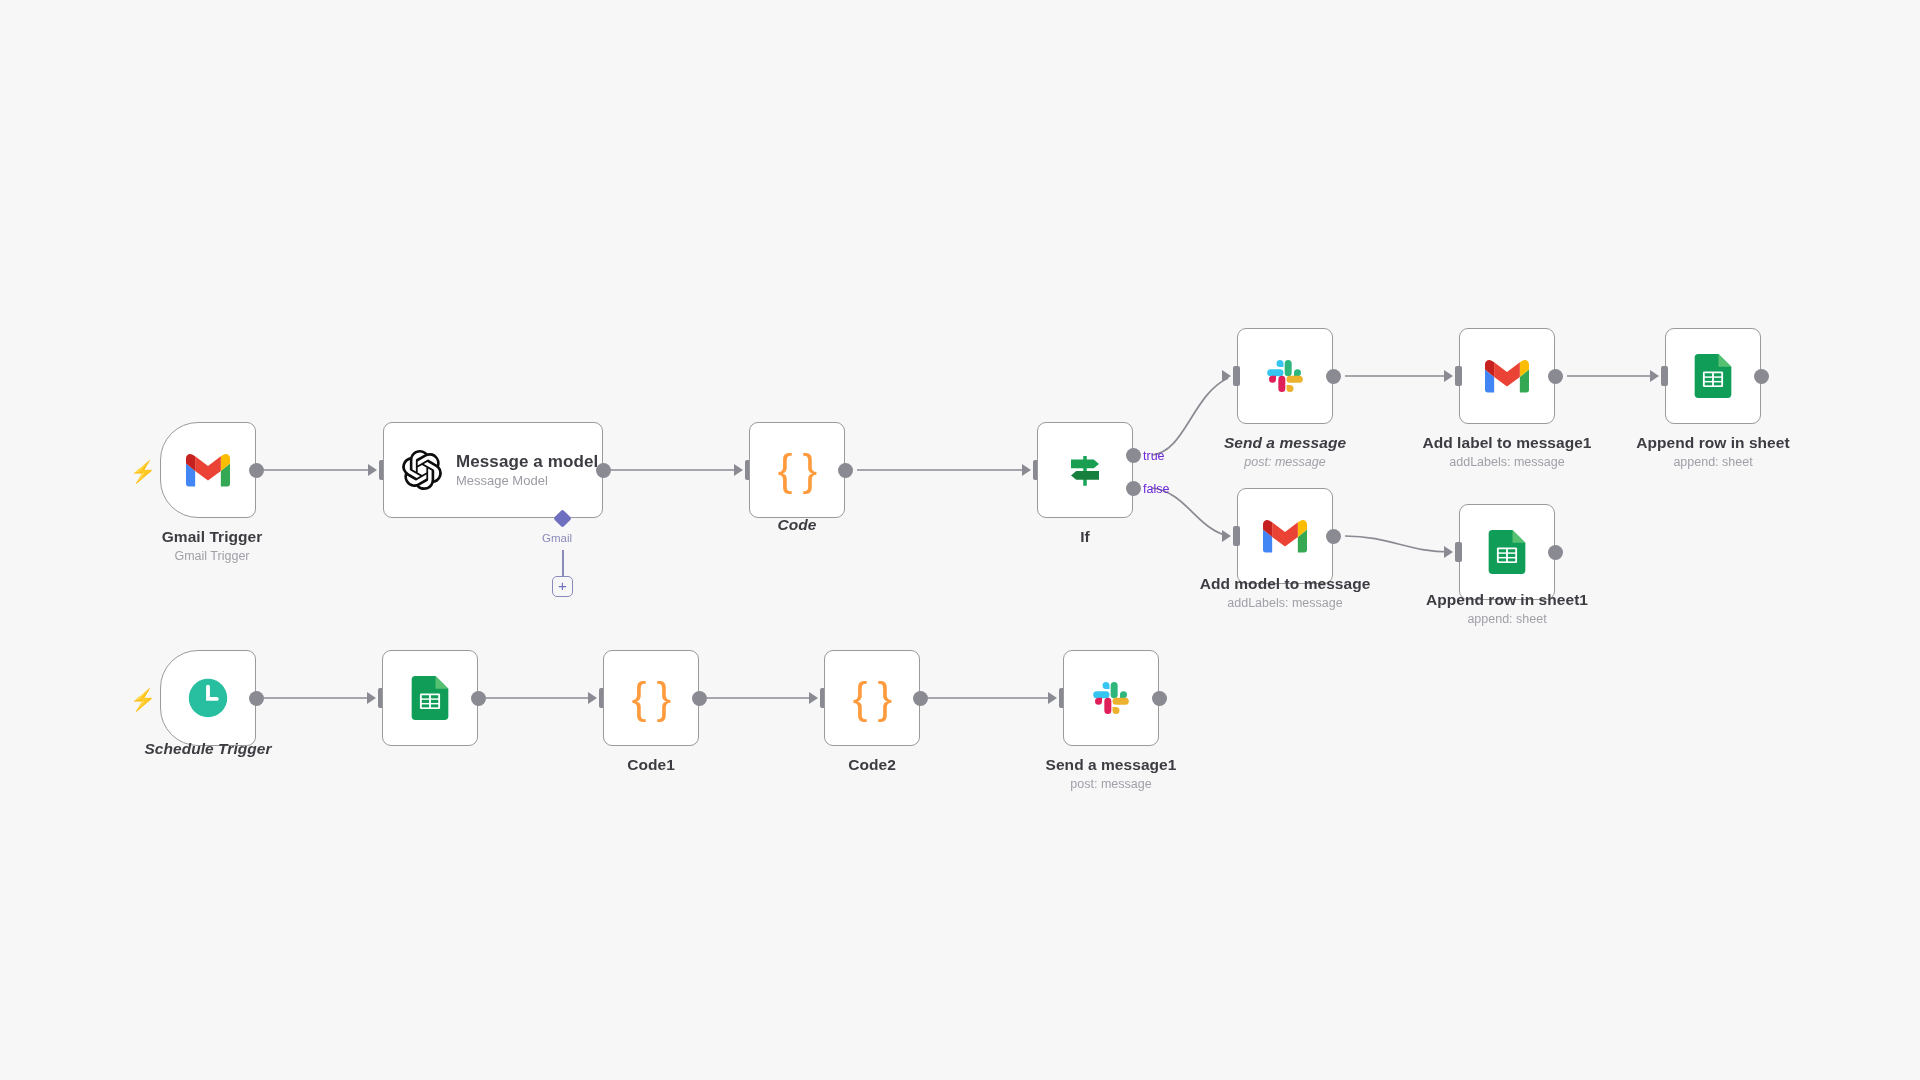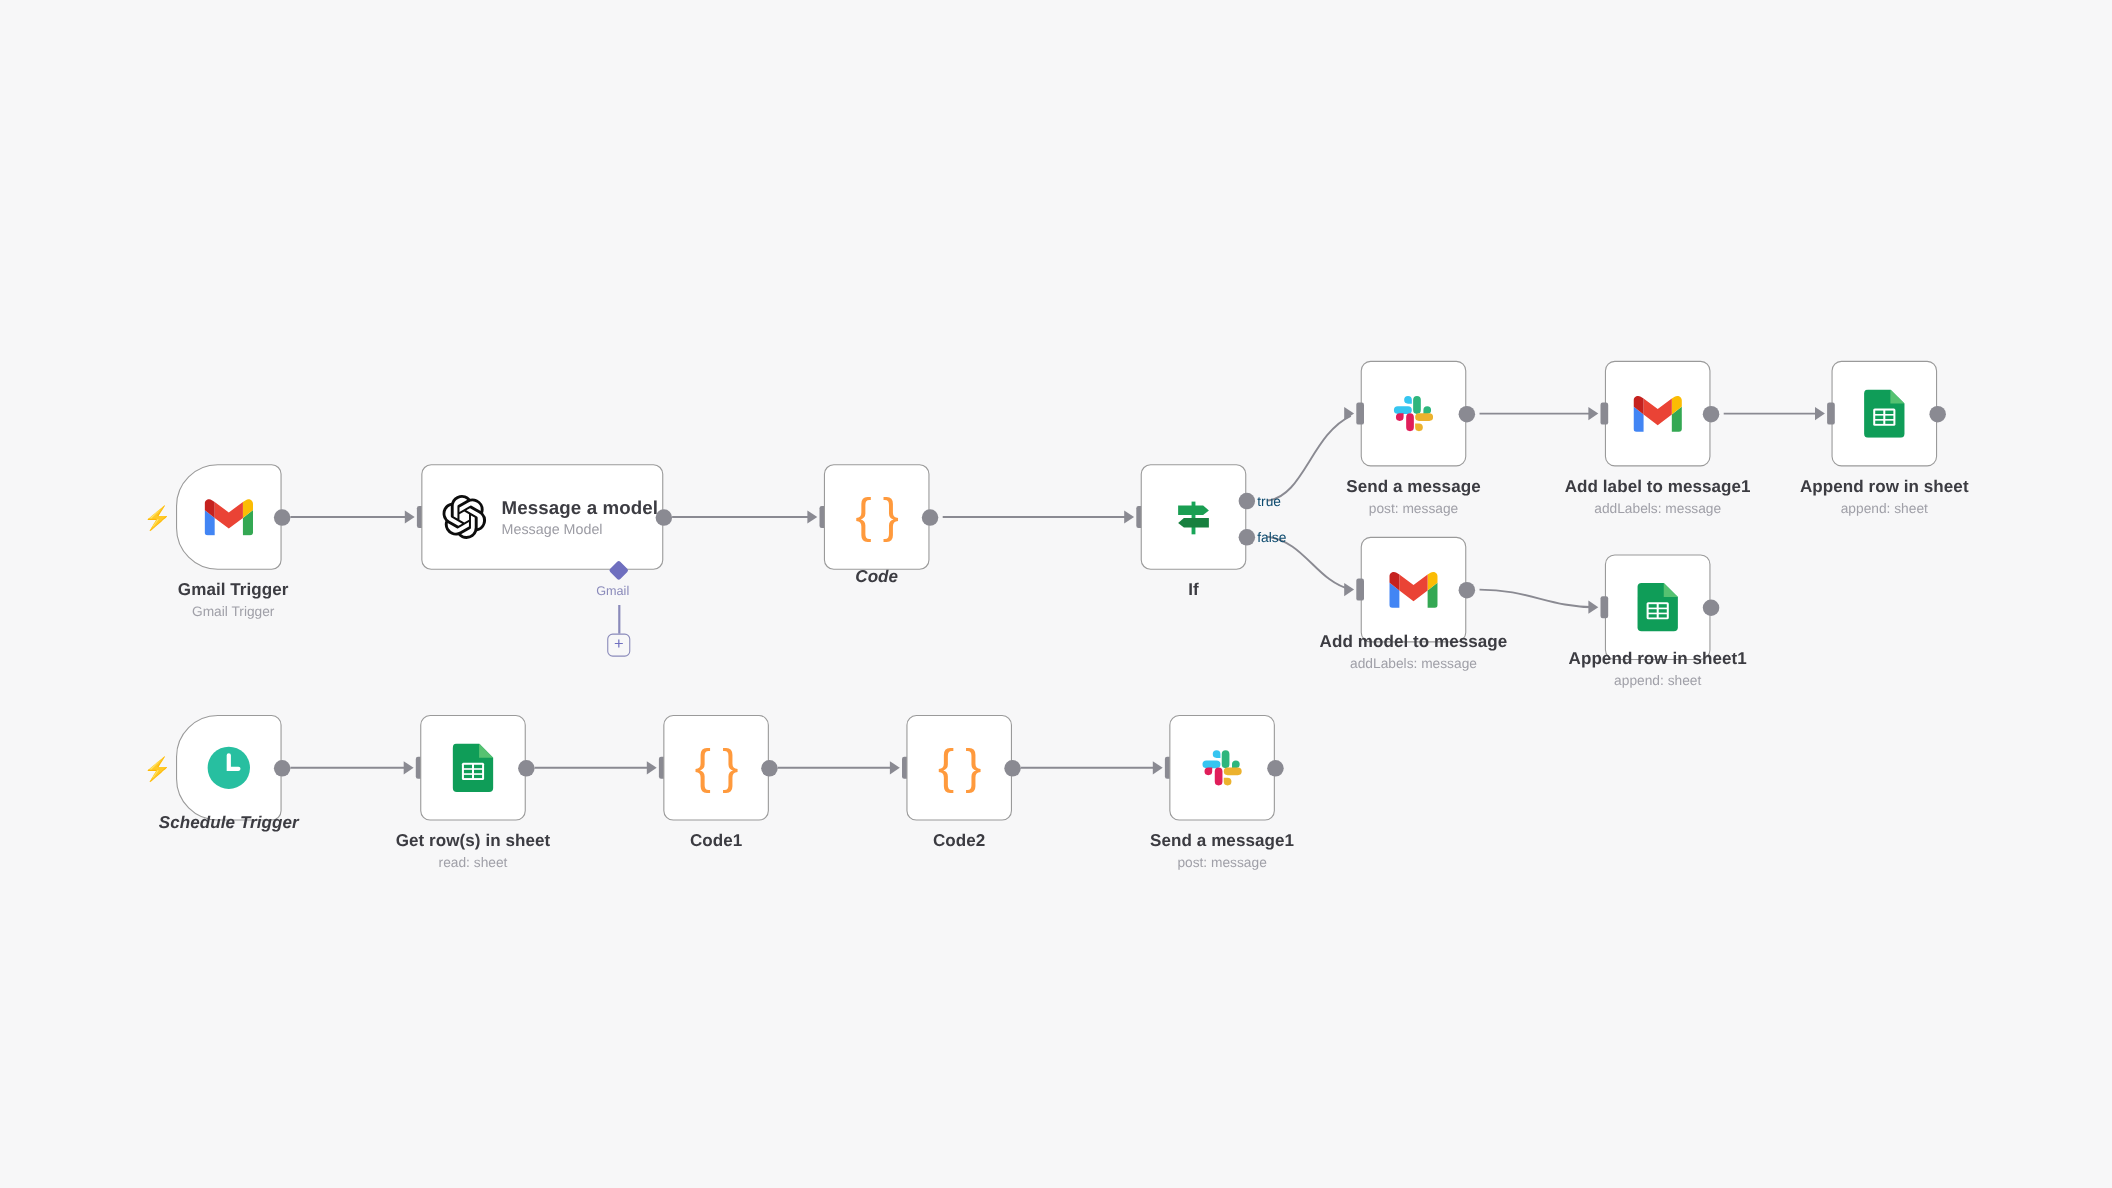--- a/index.html
+++ b/index.html
@@ -83,21 +83,21 @@
     border-bottom: 6.5px solid transparent;
   }
 
   
   .bolt { position: absolute; font-size: 21px; color: #ff6d5a; line-height: 1; }
 
   
   .branch-label {
     position: absolute;
     font-size: 12.5px;
-    color: #0c4a6e;
+    color: #6d28d9;
   }
 
   
   .tools-diamond {
     position: absolute;
     width: 13px; height: 13px;
     background: #6f6fbf;
     transform: rotate(45deg);
     border-radius: 2px;
   }
@@ -224,21 +224,21 @@
         <path fill="#36C5F0" d="M9 2.4a2.1 2.1 0 1 0 0 4.2h2.1V4.5A2.1 2.1 0 0 0 9 2.4zm0 5.6H3.4a2.1 2.1 0 1 0 0 4.2H9a2.1 2.1 0 0 0 0-4.2z"></path>
         <path fill="#2EB67D" d="M21.6 10.1a2.1 2.1 0 1 0-4.2 0v2.1h2.1a2.1 2.1 0 0 0 2.1-2.1zm-5.6 0V4.5a2.1 2.1 0 1 0-4.2 0v5.6a2.1 2.1 0 0 0 4.2 0z"></path>
         <path fill="#ECB22E" d="M15 21.6a2.1 2.1 0 1 0 0-4.2h-2.1v2.1a2.1 2.1 0 0 0 2.1 2.1zm0-5.6h5.6a2.1 2.1 0 1 0 0-4.2H15a2.1 2.1 0 0 0 0 4.2z"></path>
         <path fill="#E01E5A" d="M2.4 13.9a2.1 2.1 0 1 0 4.2 0v-2.1H4.5a2.1 2.1 0 0 0-2.1 2.1zm5.6 0v5.6a2.1 2.1 0 1 0 4.2 0v-5.6a2.1 2.1 0 0 0-4.2 0z"></path>
       </svg>
     </span>
   </div>
   <div class="port-in" style="left:1233px; top:366px;"></div>
   <div class="port-arrow" style="left:1222px; top:370px;"></div>
   <div class="port-out" style="left:1326px; top:369px;"></div>
-  <div class="label" style="left:1135px; top:434px;">
+  <div class="label" style="left:1135px; top:434px;font-style:italic;">
     <div class="name">Send a message</div>
     <div class="sub">post: message</div>
   </div>
 
   <div class="node" style="left:1459px; top:328px; width:96px; height:96px;">
     <span class="node-icon">
       <svg width="44" height="34" viewBox="0 0 48 36">
         <path fill="#4285F4" d="M3 36h7V19L0 11v22a3 3 0 0 0 3 3z"></path>
         <path fill="#34A853" d="M38 36h7a3 3 0 0 0 3-3V11l-10 8z"></path>
         <path fill="#FBBC04" d="M38 3v16l10-8v-6c0-3.7-4.2-5.8-7.2-3.6z"></path>
@@ -352,24 +352,20 @@
           <rect x="21" y="26" width="8" height="3.4"></rect>
           <rect x="11" y="31" width="8" height="3.2"></rect>
           <rect x="21" y="31" width="8" height="3.2"></rect>
         </g>
       </svg>
     </span>
   </div>
   <div class="port-out" style="left:471px; top:691px;"></div>
   <div class="port-in" style="left:599px; top:688px;"></div>
   <div class="port-arrow" style="left:588px; top:692px;"></div>
-  <div class="label" style="left:280px; top:756px;">
-    <div class="name">Get row(s) in sheet</div>
-    <div class="sub">read: sheet</div>
-  </div>
 
   <div class="node" style="left:603px; top:650px; width:96px; height:96px;">
     <span class="node-icon code-brace" style="font-size:44px;">{&nbsp;}</span>
   </div>
   <div class="port-out" style="left:692px; top:691px;"></div>
   <div class="port-in" style="left:820px; top:688px;"></div>
   <div class="port-arrow" style="left:809px; top:692px;"></div>
   <div class="label" style="left:501px; top:756px;">
     <div class="name">Code1</div>
   </div>

